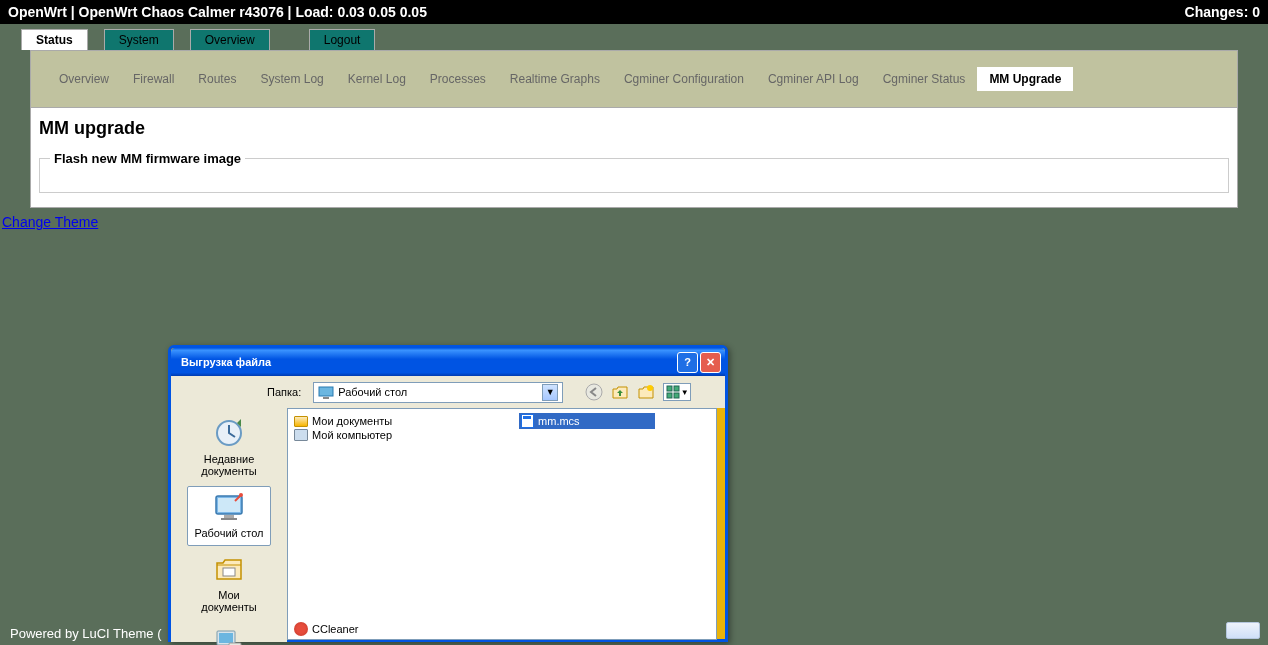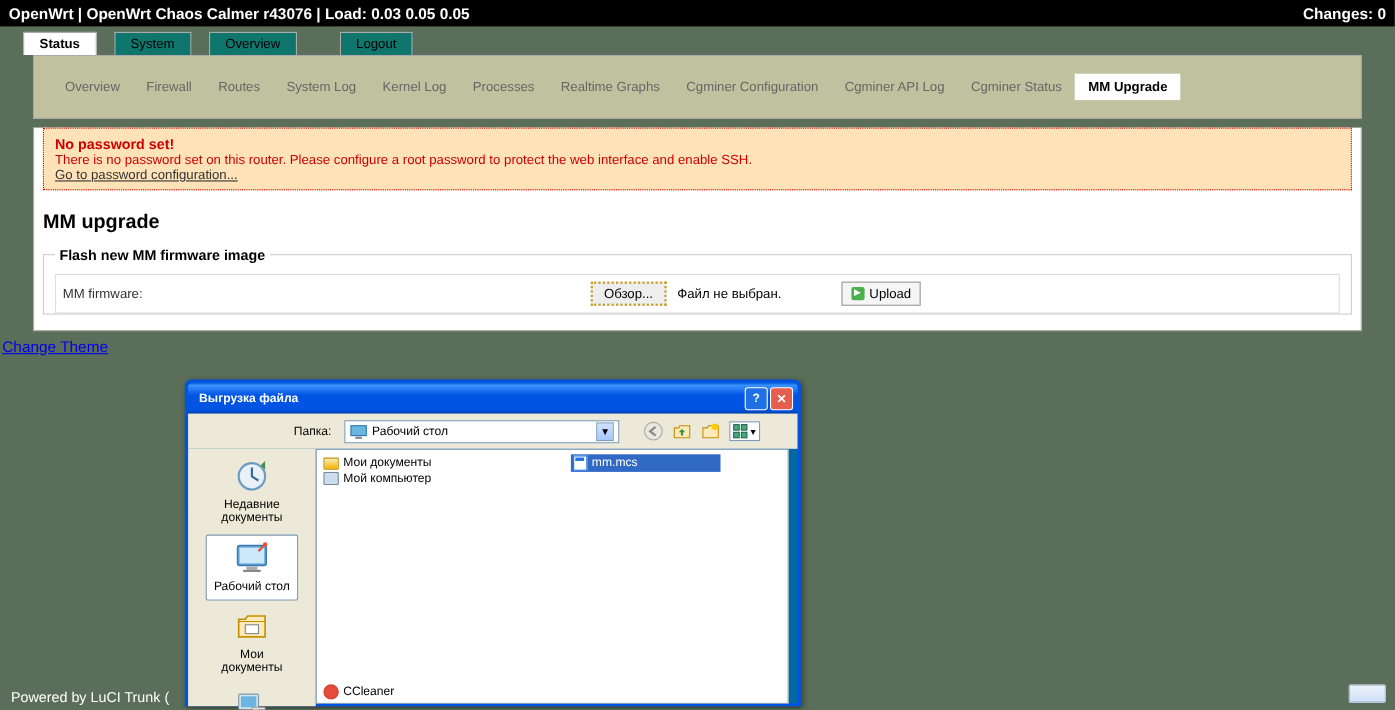--- a/index.html
+++ b/index.html
@@ -11,36 +11,36 @@
 .tab.logout { margin-left: 23px; }
 .subtabs { background: #c0c29f; display: flex; gap: 0; margin: 0 30px; padding: 16px; border: 1px solid #aaa; }
 .subtab { padding: 5px 12px; color: #666; font-size: 12px; cursor: pointer; }
 .subtab.active { background: #fff; font-weight: bold; color: #000; }
 .content { background: #fff; margin: 0 30px; border: 1px solid #aaa; border-top: none; padding: 0; }
 .warning { background: #ffe2b8; border: 1px dotted #c00; margin: 8px; padding: 6px 10px; }
 .warning-title { color: #c00; font-weight: bold; font-size: 13px; }
 .warning-text { color: #c00; font-size: 12px; }
 .warning-link { color: #333; text-decoration: underline; cursor: pointer; }
 .page-title { font-size: 18px; font-weight: bold; padding: 10px 8px 12px 8px; }
-.fieldset { border: 1px solid #ccc; margin: 0 8px 14px 8px; padding: 10px 10px 0 10px; }
+.fieldset { border: 1px solid #ccc; margin: 0 8px 14px 8px; padding: 10px 10px 16px 10px; }
 .legend { font-weight: bold; font-size: 13px; padding: 0 4px; }
 .caution-row { font-size: 12px; margin-bottom: 8px; }
 .caution-red { color: #c00; font-weight: bold; }
 .form-row { display: flex; align-items: center; border: 1px solid #ddd; padding: 6px; }
 .form-label { width: 480px; color: #333; font-size: 12px; }
 .browse-btn { border: 2px solid #c4a028; background: #eee; padding: 2px 10px; font-size: 12px; cursor: pointer; border-style: dotted; }
 .file-status { margin-left: 10px; font-size: 12px; }
 .upload-btn { margin-left: 55px; border: 1px solid #999; background: #f5f5f5; padding: 3px 8px; font-size: 12px; cursor: pointer; display: inline-flex; align-items: center; gap: 4px; }
 .upload-icon { width: 12px; height: 12px; background: #4caf50; border-radius: 2px; display: inline-block; position: relative; }
 .upload-icon::after { content: "▶"; color: #fff; font-size: 8px; position: absolute; left: 2px; top: 0px; }
 .change-theme { color: #0000ee; text-decoration: underline; font-size: 14px; padding: 6px 2px; display: inline-block; cursor: pointer; }
 .footer { position: absolute; bottom: 0; left: 0; color: #fff; background: transparent; font-size: 13px; padding: 4px 10px; }
 
 
-.xp-dialog { position: absolute; left: 168px; top: 345px; width: 560px; height: 297px; background: #0369a1; border: 3px solid #0054e3; border-radius: 6px 6px 0 0; box-shadow: 2px 2px 6px rgba(0,0,0,.4); font-family: Tahoma, sans-serif; font-size: 11px; }
+.xp-dialog { position: absolute; left: 168px; top: 345px; width: 560px; height: 297px; background: #eab308; border: 3px solid #0054e3; border-radius: 6px 6px 0 0; box-shadow: 2px 2px 6px rgba(0,0,0,.4); font-family: Tahoma, sans-serif; font-size: 11px; }
 .xp-title { background: linear-gradient(to bottom, #0058e6 0%, #3a93ff 8%, #0054e3 40%, #0054e3 88%, #003bb0 100%); color: #fff; height: 28px; display: flex; align-items: center; padding: 0 4px 0 10px; font-weight: bold; border-radius: 4px 4px 0 0; justify-content: space-between; }
 .xp-title-btns { display: flex; gap: 2px; }
 .xp-btn { width: 21px; height: 21px; border: 1px solid #fff; border-radius: 3px; display: flex; align-items: center; justify-content: center; font-weight: bold; cursor: pointer; }
 .xp-help { background: #1f6fe5; color: #fff; }
 .xp-close { background: #e55d4e; color: #fff; }
 .xp-toolbar { background: #ece9d8; height: 32px; display: flex; align-items: center; padding: 0 8px; gap: 6px; }
 .xp-tb-label { color: #000; margin-left: 40px; margin-right: 6px; padding-left: 48px; }
 .xp-folder-select { width: 250px; height: 21px; border: 1px solid #7f9db9; background: #fff; display: flex; align-items: center; padding: 0 4px; gap: 4px; }
 .xp-dd-arrow { margin-left: auto; width: 16px; height: 17px; background: linear-gradient(#cfe3ff,#a6c7ff); border: 1px solid #7f9db9; text-align: center; font-size: 9px; line-height: 15px; cursor: pointer; }
 .xp-toolbar-icons { display: flex; gap: 8px; margin-left: 16px; align-items: center; }
@@ -88,43 +88,29 @@
   <div class="subtab">Kernel Log</div>
   <div class="subtab">Processes</div>
   <div class="subtab">Realtime Graphs</div>
   <div class="subtab">Cgminer Configuration</div>
   <div class="subtab">Cgminer API Log</div>
   <div class="subtab">Cgminer Status</div>
   <div class="subtab active">MM Upgrade</div>
 </div>
 
 <div class="content">
-  <div class="warning">
-    <div class="warning-title">No password set!</div>
-    <div class="warning-text">There is no password set on this router. Please configure a root password to protect the web interface and enable SSH.</div>
-    <a class="warning-link">Go to password configuration...</a>
-  </div>
   <div class="page-title">MM upgrade</div>
   <fieldset class="fieldset">
     <legend class="legend">Flash new MM firmware image</legend>
-    <div class="form-row">
-      <div class="form-label">MM firmware:</div>
-      <button class="browse-btn">Обзор...</button>
-      <span class="file-status">Файл не выбран.</span>
-      <button class="upload-btn">
-        <span class="upload-icon"></span>
-        <span>Upload</span>
-      </button>
-    </div>
   </fieldset>
 </div>
 
 <a class="change-theme">Change Theme</a>
 
-<div class="footer">Powered by LuCI Trunk (</div>
+<div class="footer">Powered by LuCI Theme (</div>
 
 
 <div class="xp-dialog">
   <div class="xp-title">
     <span>Выгрузка файла</span>
     <div class="xp-title-btns">
       <div class="xp-btn xp-help">?</div>
       <div class="xp-btn xp-close">✕</div>
     </div>
   </div>

